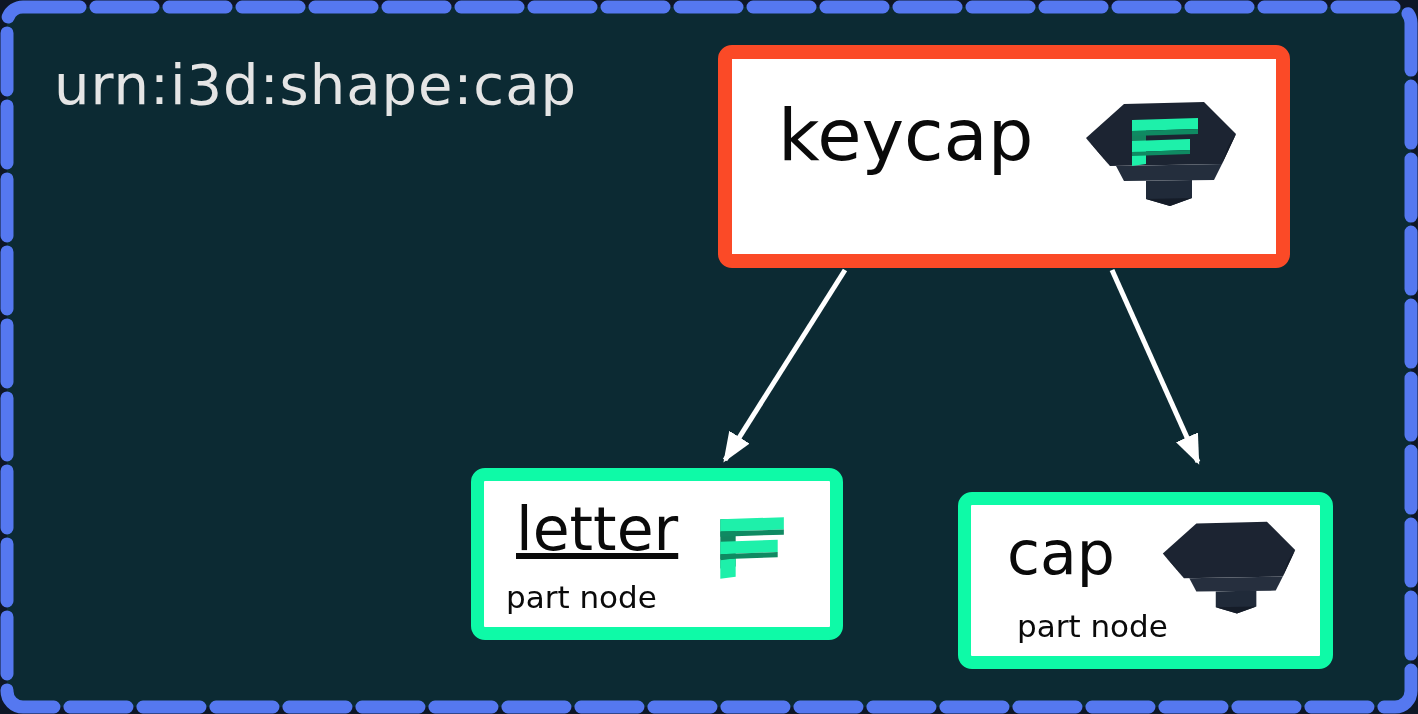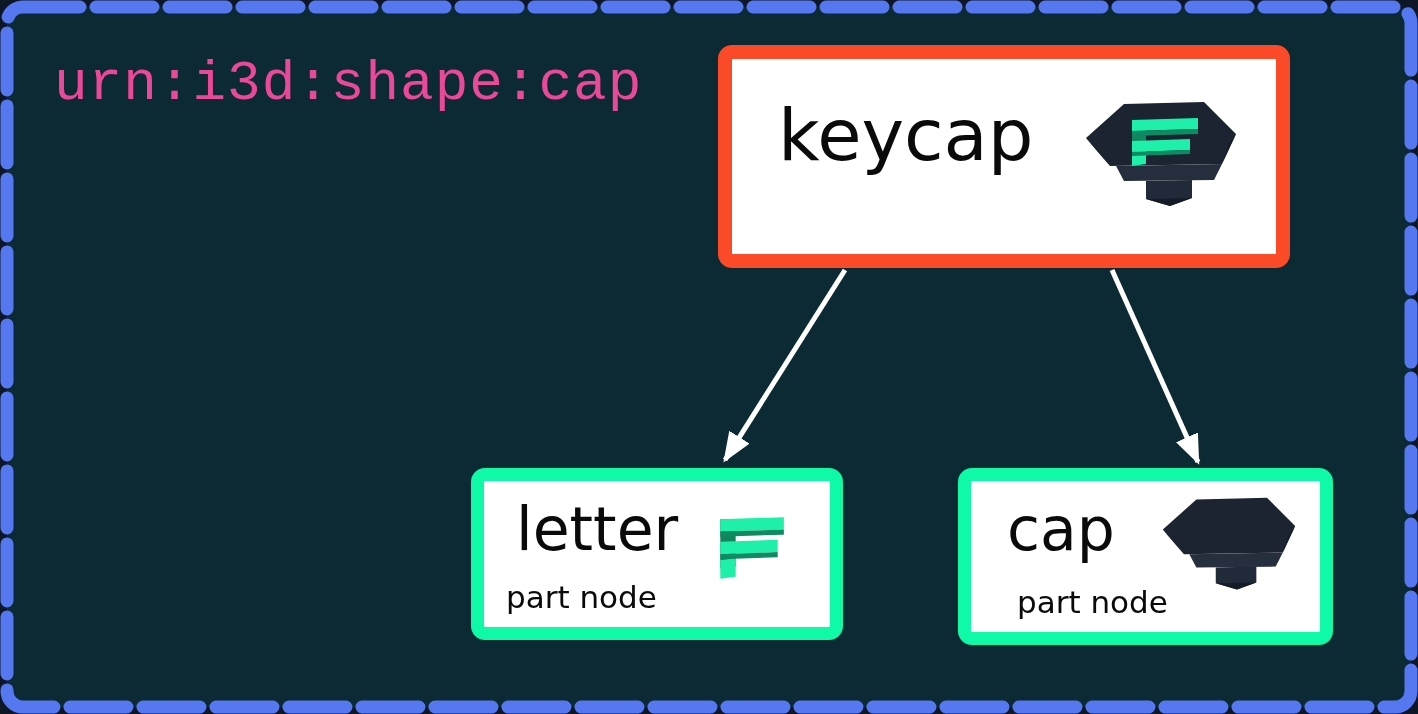--- a/index.html
+++ b/index.html
@@ -20,23 +20,22 @@
     position: absolute;
     left: 0; top: 0;
     width: 1418px; height: 714px;
   }
   .diagram-title {
     position: absolute;
     left: 54px;
     top: 52px;
     font-size: 56px;
     letter-spacing: 1px;
-    color: #ec4899;
+    color: #e5e5e5;
     white-space: nowrap;
-    font-family: Liberation Mono, monospace;
   }
   .node {
     position: absolute;
     background: #ffffff;
     border-radius: 14px;
     box-sizing: border-box;
     text-align: center;
   }
   .node.resource { border: 14px solid #fb4a27; }
   .node.part     { border: 13px solid #0efaa7; }
@@ -53,25 +52,25 @@
     line-height: 1;
     white-space: nowrap;
     font-family: "DejaVu Sans", sans-serif;
   }
   #node-keycap { left: 718px; top: 45px;  width: 572px; height: 223px; }
   #node-keycap .node-label { left: 46px;  top: 40px;  font-size: 72px; }
   #node-keycap .node-type  { left: 34px;  bottom: 16px; font-size: 32px; }
   #node-keycap .node-icon  { position: absolute; right: 30px; top: 32px; }
 
   #node-letter { left: 471px; top: 468px; width: 372px; height: 172px; }
-  #node-letter .node-label { left: 32px;  top: 18px;  font-size: 60px; }
+  #node-letter .node-label { left: 32px;  top: 18px;  font-size: 60px; text-decoration: underline; }
   #node-letter .node-type  { left: 22px;  bottom: 14px; font-size: 31px; }
   #node-letter .node-icon  { position: absolute; right: 40px; top: 32px; }
 
-  #node-cap    { left: 958px; top: 468px; width: 375px; height: 177px; }
+  #node-cap    { left: 958px; top: 492px; width: 375px; height: 177px; }
   #node-cap .node-label    { left: 36px;  top: 18px;  font-size: 60px; }
   #node-cap .node-type     { left: 46px;  bottom: 14px; font-size: 31px; }
   #node-cap .node-icon     { position: absolute; right: 16px; top: 10px; }
 </style>
 </head>
 <body>
 
 <div id="stage">
 
   <svg id="bg-layer" width="1418" height="714" viewBox="0 0 1418 714">

